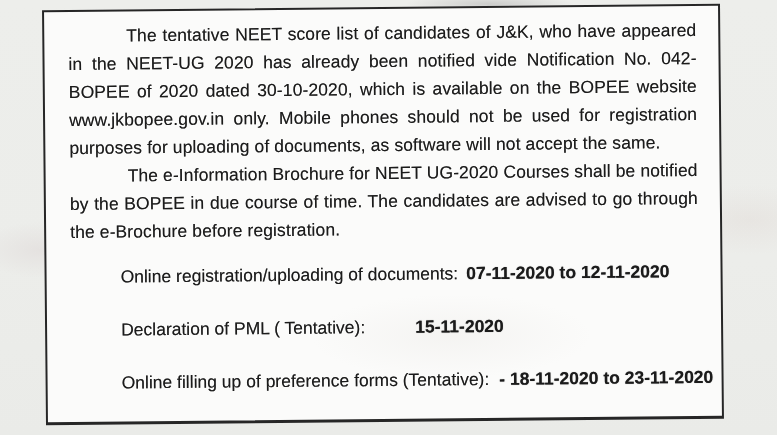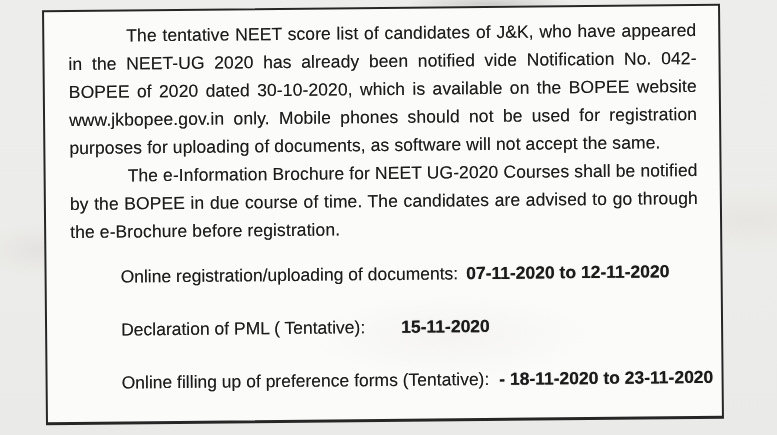--- a/index.html
+++ b/index.html
@@ -58,21 +58,21 @@
     text-shadow: 0 0 0.5px rgba(20,20,20,0.55);
   }
   .schedule-row + .schedule-row {
     margin-top: 25px;
   }
   .schedule-dates {
     font-weight: bold;
     margin-left: 8px;
     text-shadow: 0 0 0.7px rgba(20,20,20,0.7);
   }
-  .gap-wide .schedule-dates { margin-left: 36px; }
+  .gap-wide .schedule-dates { margin-left: 50px; }
   .gap-med  .schedule-dates { margin-left: 10px; }
 </style>
 </head>
 <body>
 
 <div class="scan-bg"></div>
 
 <div class="sheet">
   <p class="para">The tentative NEET score list of candidates of J&amp;K, who have appeared in the NEET-UG 2020 has already been notified vide Notification No. 042-BOPEE of 2020 dated 30-10-2020, which is available on the BOPEE website www.jkbopee.gov.in only. Mobile phones should not be used for registration purposes for uploading of documents, as software will not accept the same.</p>
   <p class="para">The e-Information Brochure for NEET UG-2020 Courses shall be notified by the BOPEE in due course of time. The candidates are advised to go through the e-Brochure before registration.</p>

